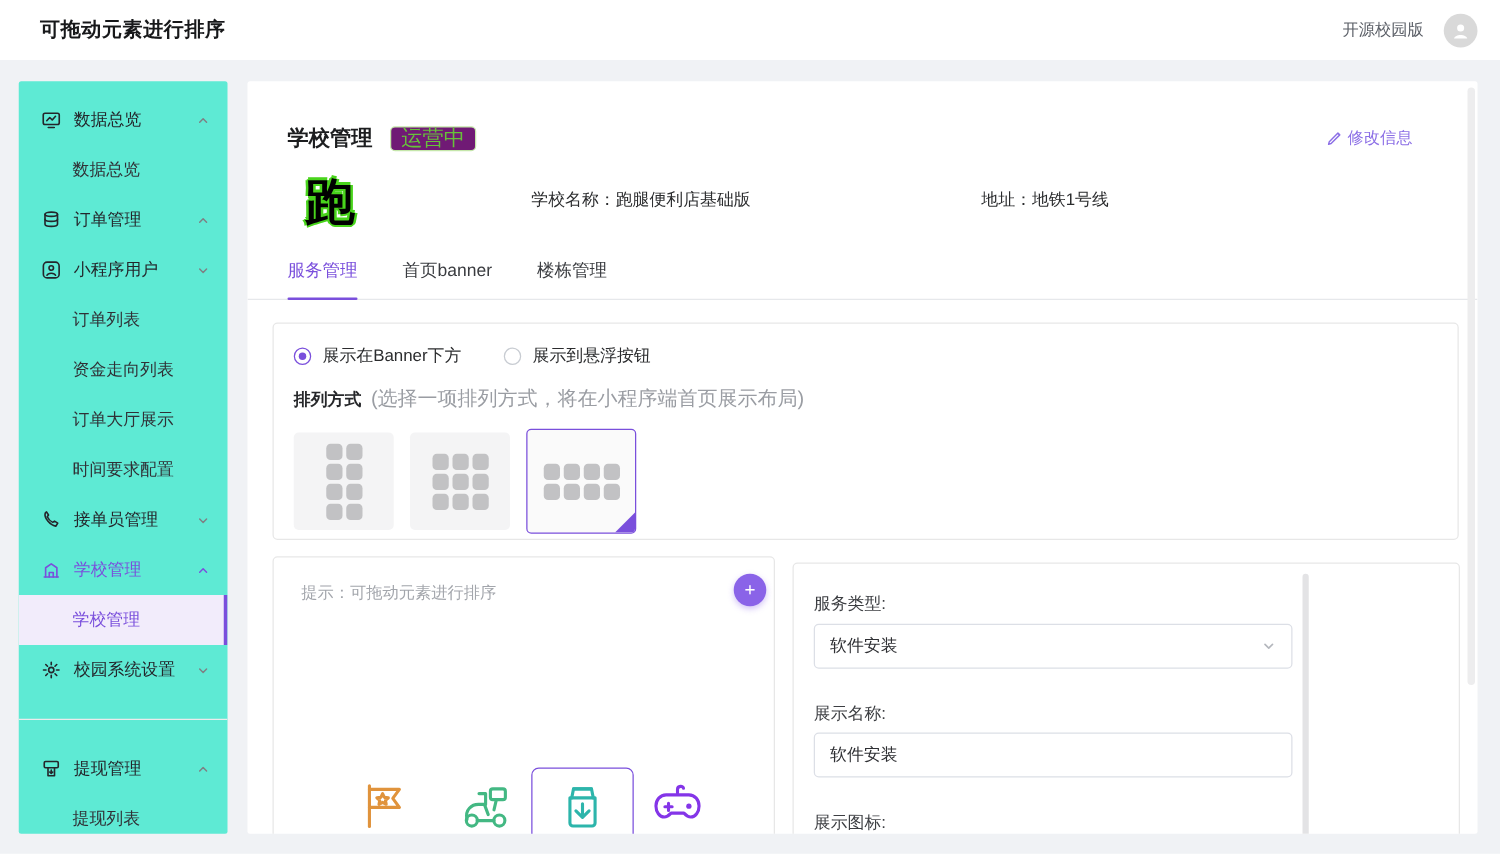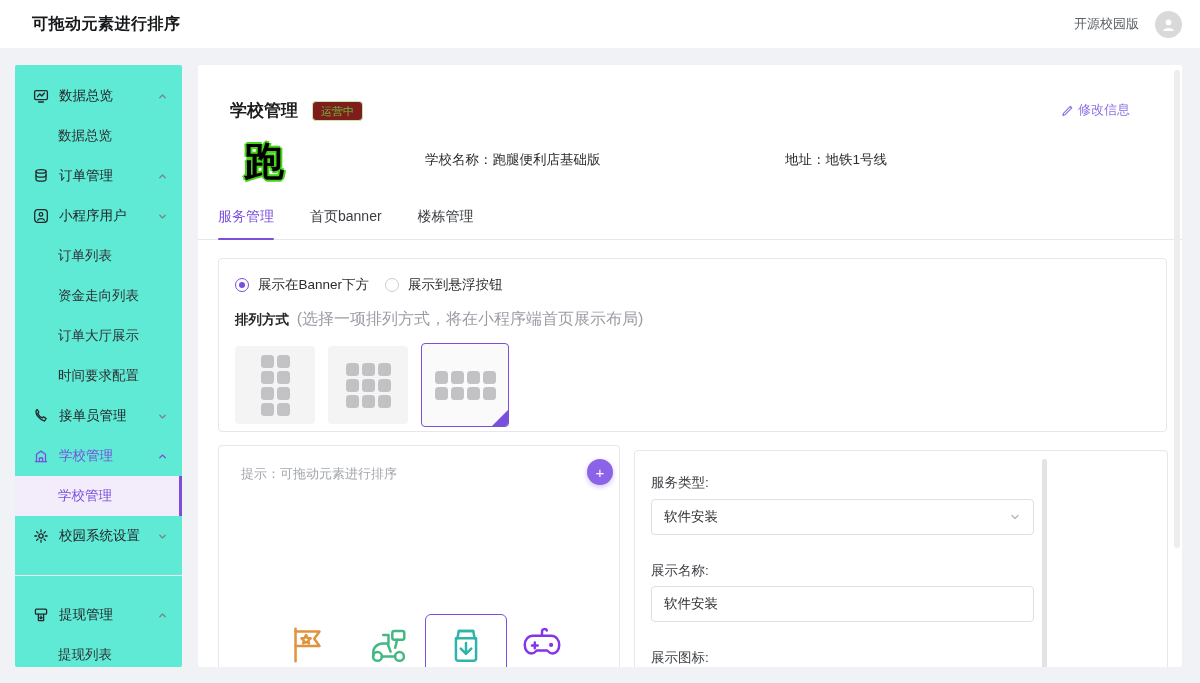--- a/index.html
+++ b/index.html
@@ -21,37 +21,37 @@
   .menu-item .mi-chevron { width:11px; height:11px; color:#7e8084; display:flex; }
   .menu-item.highlight, .menu-item.highlight .mi-icon, .menu-item.highlight .mi-chevron { color:#7a4fdc; }
   .sub-item { height:40px; display:flex; align-items:center; padding-left:43px; font-size:13.5px; color:#303136; cursor:pointer; }
   .sub-item.active { background:#f2ecfb; color:#7a4fdc; border-right:3px solid #7a4fdc; }
   .menu-divider { border-top:1px solid #ececec; margin:19px 0; }
 
   
   .card { position:absolute; left:198px; top:65px; width:984px; height:602px; background:#fff; border-radius:2px; overflow:hidden; }
   .page-head { position:absolute; left:32px; top:34px; display:flex; align-items:center; gap:14px; }
   .page-title { font-size:17px; font-weight:bold; color:#1c1d1f; }
-  .status-badge { font-size:11px; color:#67c23a; background:#7f1d1d; border:1px solid #c5e7ab; border-radius:4px; padding:2px 8px; line-height:14px; }
+  .status-badge { font-size:17px; color:#67c23a; background:#701a75; border:1px solid #c5e7ab; border-radius:4px; padding:2px 8px; line-height:14px; }
   .edit-link { position:absolute; right:52px; top:36px; font-size:13px; color:#8c6fe6; display:flex; align-items:center; gap:4px; cursor:pointer; }
   .edit-link svg { width:13px; height:13px; }
 
   .school-logo { position:absolute; left:42px; top:72px; width:48px; height:48px; display:flex; align-items:center; justify-content:center; font-size:40px; font-weight:bold; color:#000;
     text-shadow:-2px 0 0 #49d41c, 2px 0 0 #49d41c, 0 -2px 0 #49d41c, 0 2px 0 #49d41c, -1px -1px 0 #49d41c, 1px 1px 0 #49d41c; }
   .school-name { position:absolute; left:227px; top:86px; font-size:13.5px; color:#2b2c2e; }
   .school-address { position:absolute; left:587px; top:86px; font-size:13.5px; color:#2b2c2e; }
 
-  .tabs { position:absolute; left:0; top:143px; width:984px; height:32px; border-bottom:1px solid #e6e8eb; display:flex; gap:36px; padding-left:20px; }
+  .tabs { position:absolute; left:0; top:143px; width:984px; height:32px; border-bottom:1px solid #e6e8eb; display:flex; gap:36px; padding-left:32px; }
   .tab { font-size:14px; color:#3a3c40; padding-bottom:12px; cursor:pointer; position:relative; }
   .tab.active { color:#7a4fdc; }
   .tab.active::after { content:""; position:absolute; left:0; right:0; bottom:-1px; height:2px; background:#7a4fdc; border-radius:1px; }
 
   
   .option-box { position:absolute; left:20px; top:193px; width:949px; height:174px; border:1px solid #e7e7e7; border-radius:4px; padding:17px 16px; }
-  .radio-row { display:flex; align-items:flex-start; gap:16px; }
+  .radio-row { display:flex; align-items:flex-start; gap:34px; }
   .radio { display:flex; align-items:center; gap:9px; font-size:13.5px; color:#2b2c2e; cursor:pointer; }
   .radio-dot { width:14px; height:14px; border-radius:50%; border:1px solid #c8ccd2; background:#fff; position:relative; flex:0 0 14px; }
   .radio.checked .radio-dot { border-color:#7a4fdc; }
   .radio.checked .radio-dot::after { content:""; position:absolute; left:3px; top:3px; width:6px; height:6px; border-radius:50%; background:#7a4fdc; }
   .arrange-row { margin-top:15px; font-size:13.5px; }
   .arrange-label { font-weight:bold; color:#26272a; }
   .arrange-hint { font-size:16px; color:#9a9da3; margin-left:4px; }
   .layout-cards { display:flex; gap:13px; margin-top:13px; align-items:center; }
   .layout-card { width:80px; height:78px; background:#f4f4f5; border-radius:4px; display:flex; align-items:center; justify-content:center; cursor:pointer; position:relative; }
   .layout-card.selected { width:88px; height:84px; background:#fafafa; border:1px solid #7a4fdc; overflow:hidden; }

